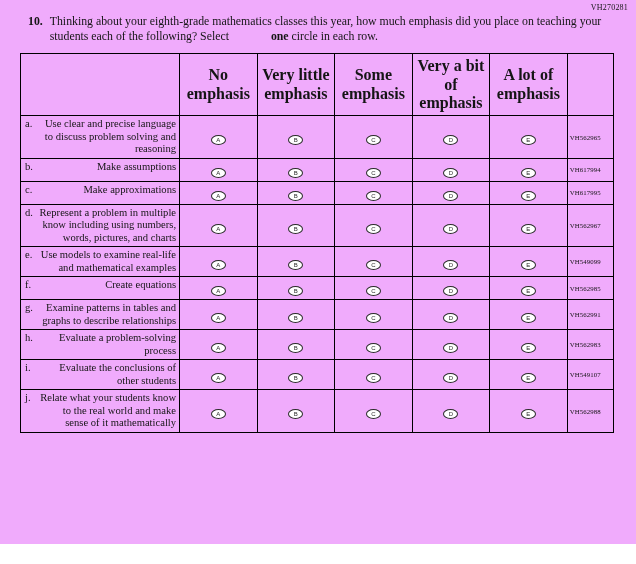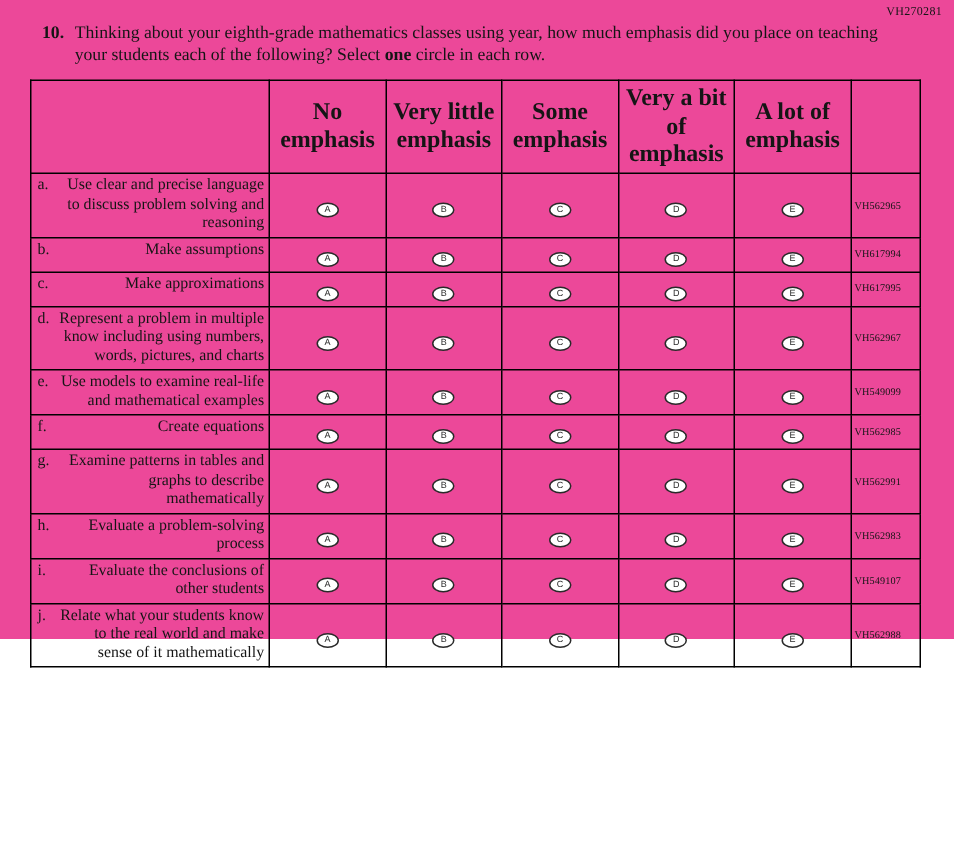--- a/index.html
+++ b/index.html
@@ -6,40 +6,40 @@
   html, body { margin: 0; padding: 0; }
   body {
     width: 636px; height: 564px;
     background: #ffffff;
     color: #151515;
     font-family: "Liberation Serif", serif;
     overflow: hidden;
   }
   .page {
     position: relative;
-    width: 636px; height: 426px;
-    background: #ec4899;
+    width: 636px; height: 544px;
+    background: #f0abfc;
     padding: 4px 12px 6px 20px;
   }
   .top-code {
     position: absolute;
     top: 3px; right: 8px;
     font-size: 8px;
     letter-spacing: 0.2px;
   }
   .question {
     display: flex;
     gap: 7px;
     width: 575px;
     margin: 10px 0 9px 8px;
     font-size: 11.8px;
     line-height: 1.28;
   }
   .qnum { font-weight: bold; white-space: nowrap; }
-  .qtext b { font-weight: bold; }
+  .qtext b { font-weight: bold; margin-left: 39px; }
   table.emph {
     border-collapse: collapse;
     width: 594px;
     table-layout: fixed;
   }
   table.emph th, table.emph td {
     border: 1px solid #000;
   }
   th.stub-h { width: 158px; }
   th.opt-h  { width: 77px; font-size: 16px; font-weight: bold; text-align: center; padding: 3px 2px; line-height: 1.15; }
@@ -78,21 +78,21 @@
 </style>
 </head>
 <body>
 
 <div class="page">
 
   <div class="top-code">VH270281</div>
 
   <div class="question">
     <span class="qnum">10.</span>
-    <span class="qtext"><span>Thinking about your eighth-grade mathematics classes using year, how much emphasis did you place on teaching your students each of the following? Select </span><b>one</b><span> circle in each row.</span></span>
+    <span class="qtext"><span>Thinking about your eighth-grade mathematics classes this year, how much emphasis did you place on teaching your students each of the following? Select </span><b>one</b><span> circle in each row.</span></span>
   </div>
 
   <table class="emph">
     <thead>
       <tr>
         <th class="stub-h"></th>
         <th class="opt-h">
           <div>No</div>
           <div>emphasis</div>
         </th>
@@ -197,21 +197,21 @@
           <td class="opt"><span class="oval">B</span></td>
           <td class="opt"><span class="oval">C</span></td>
           <td class="opt"><span class="oval">D</span></td>
           <td class="opt"><span class="oval">E</span></td>
           <td class="codecol">VH562985</td>
         </tr>
         <tr>
           <td class="stub">
             <div class="stub-flex">
               <span class="rletter">g.</span>
-              <span class="rtext">Examine patterns in tables and graphs to describe mathematically</span>
+              <span class="rtext">Examine patterns in tables and graphs to describe relationships</span>
             </div>
           </td>
           <td class="opt"><span class="oval">A</span></td>
           <td class="opt"><span class="oval">B</span></td>
           <td class="opt"><span class="oval">C</span></td>
           <td class="opt"><span class="oval">D</span></td>
           <td class="opt"><span class="oval">E</span></td>
           <td class="codecol">VH562991</td>
         </tr>
         <tr>

